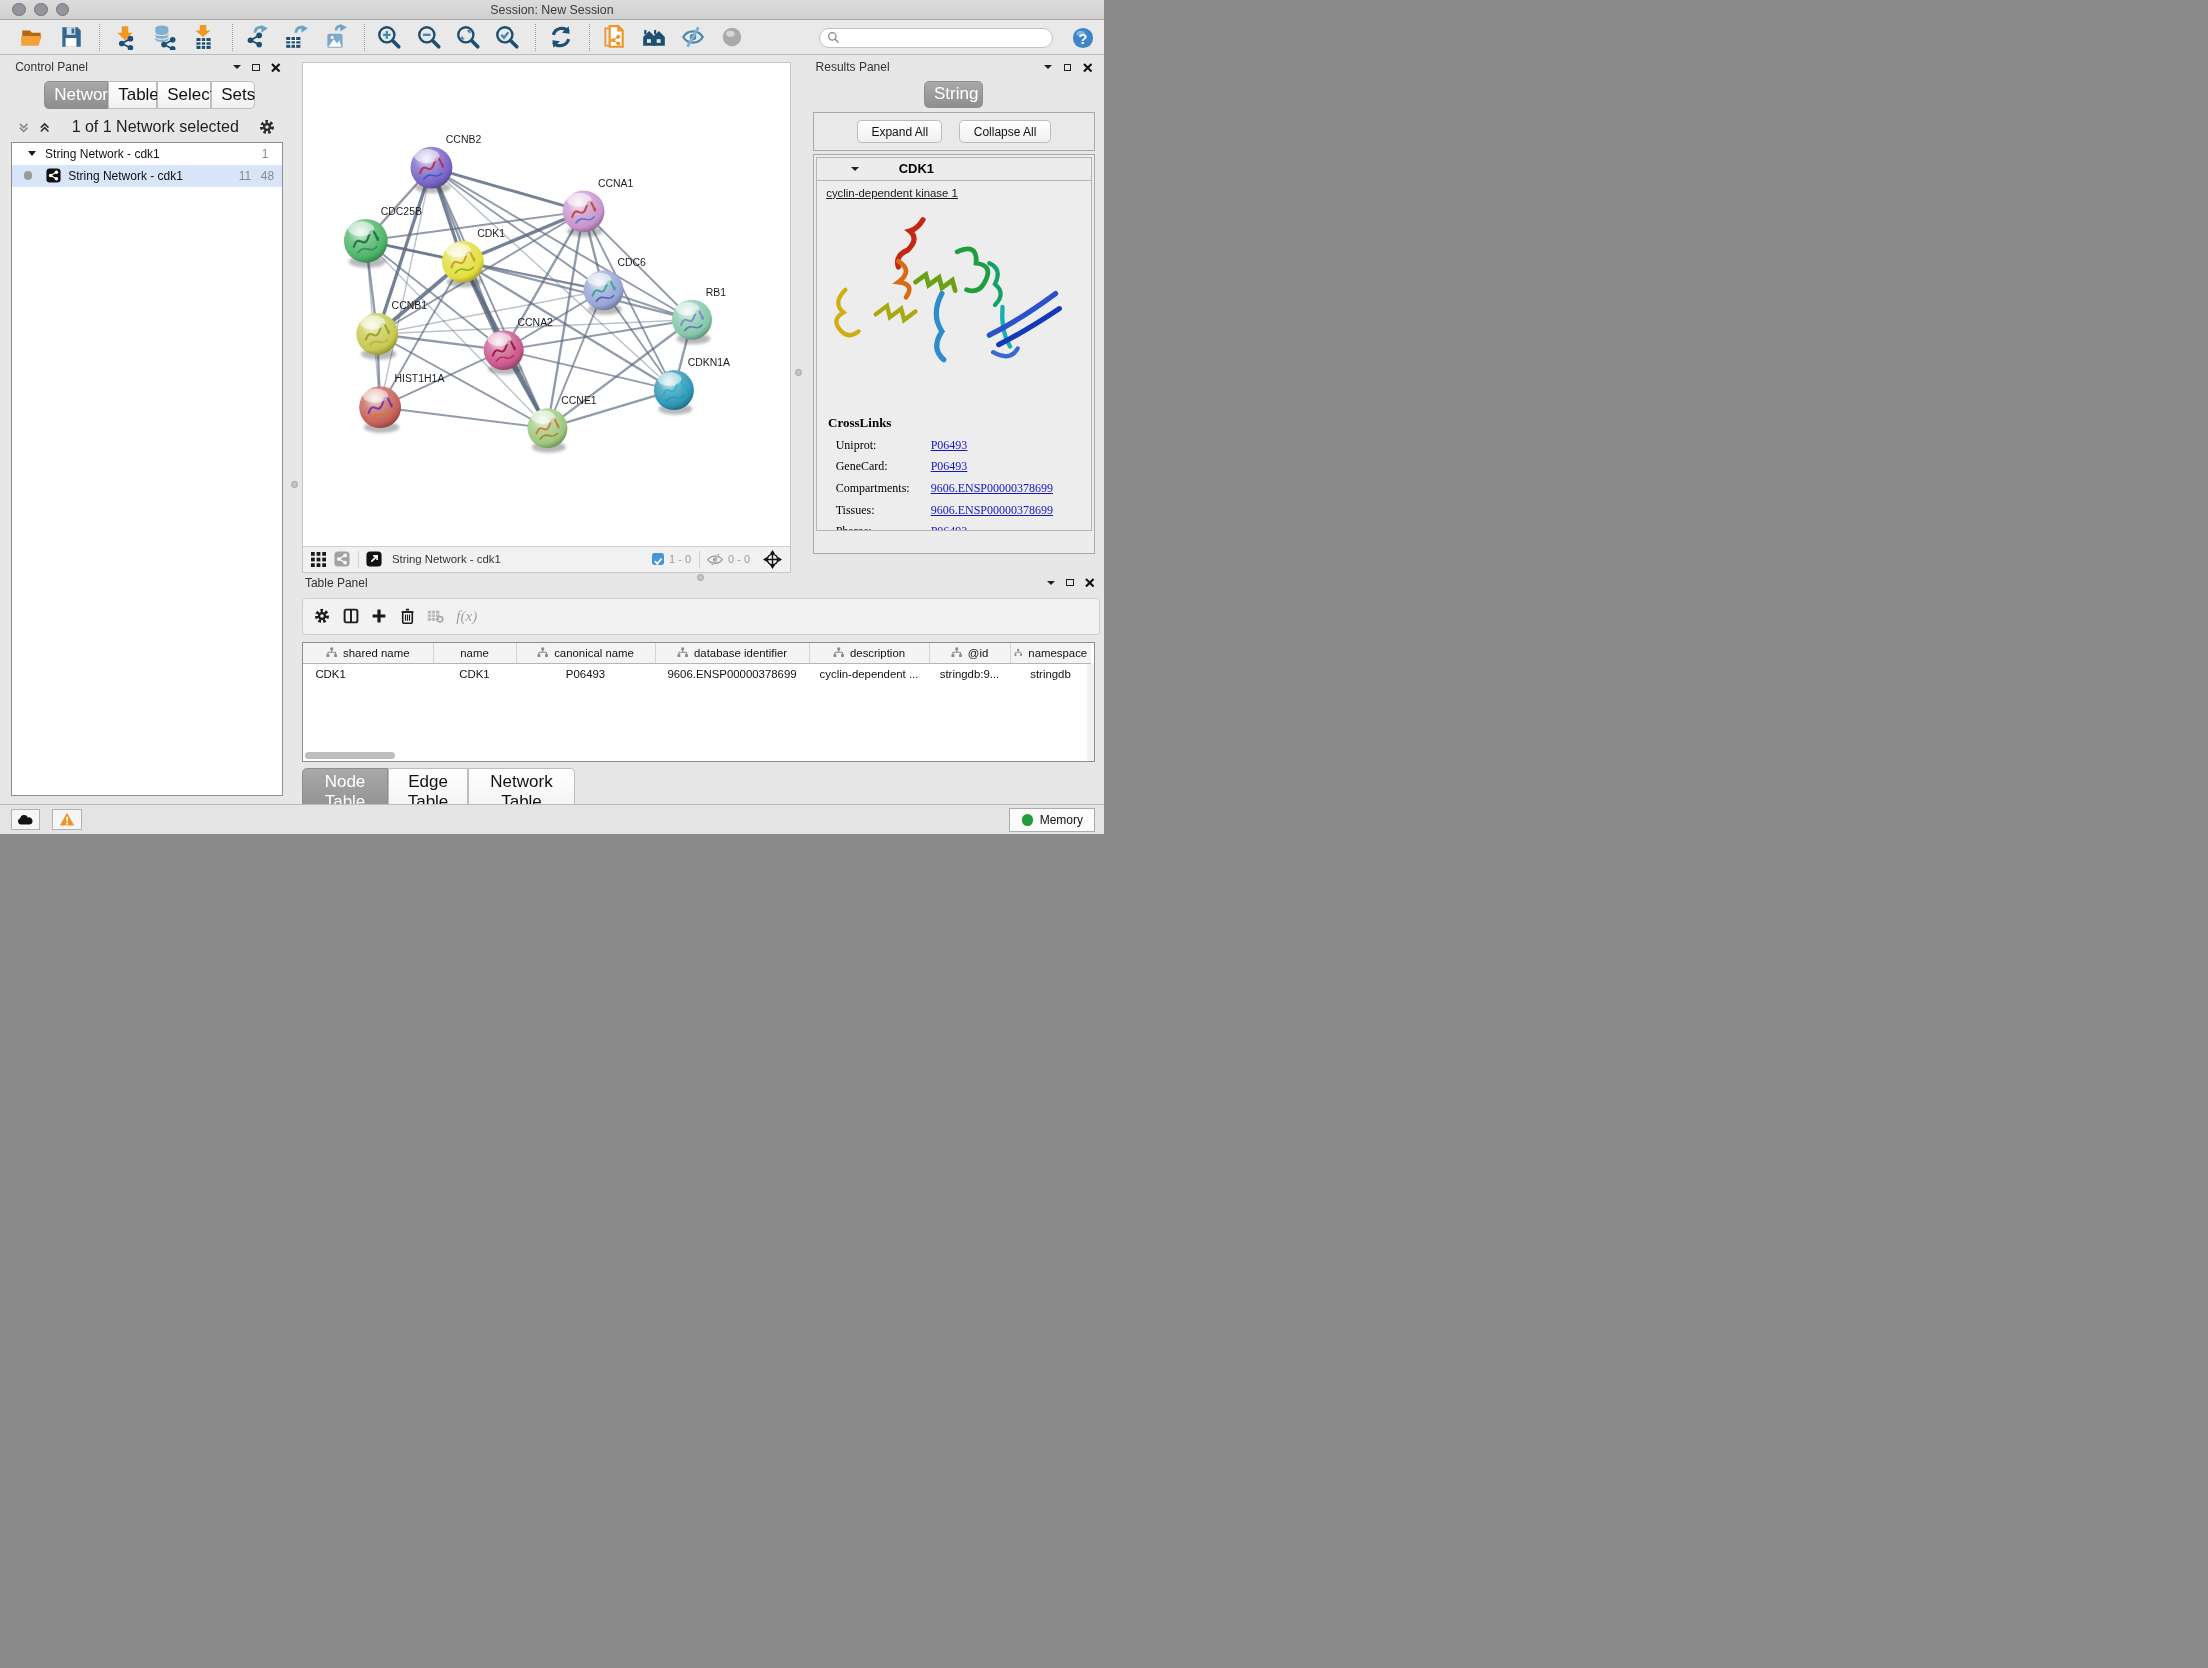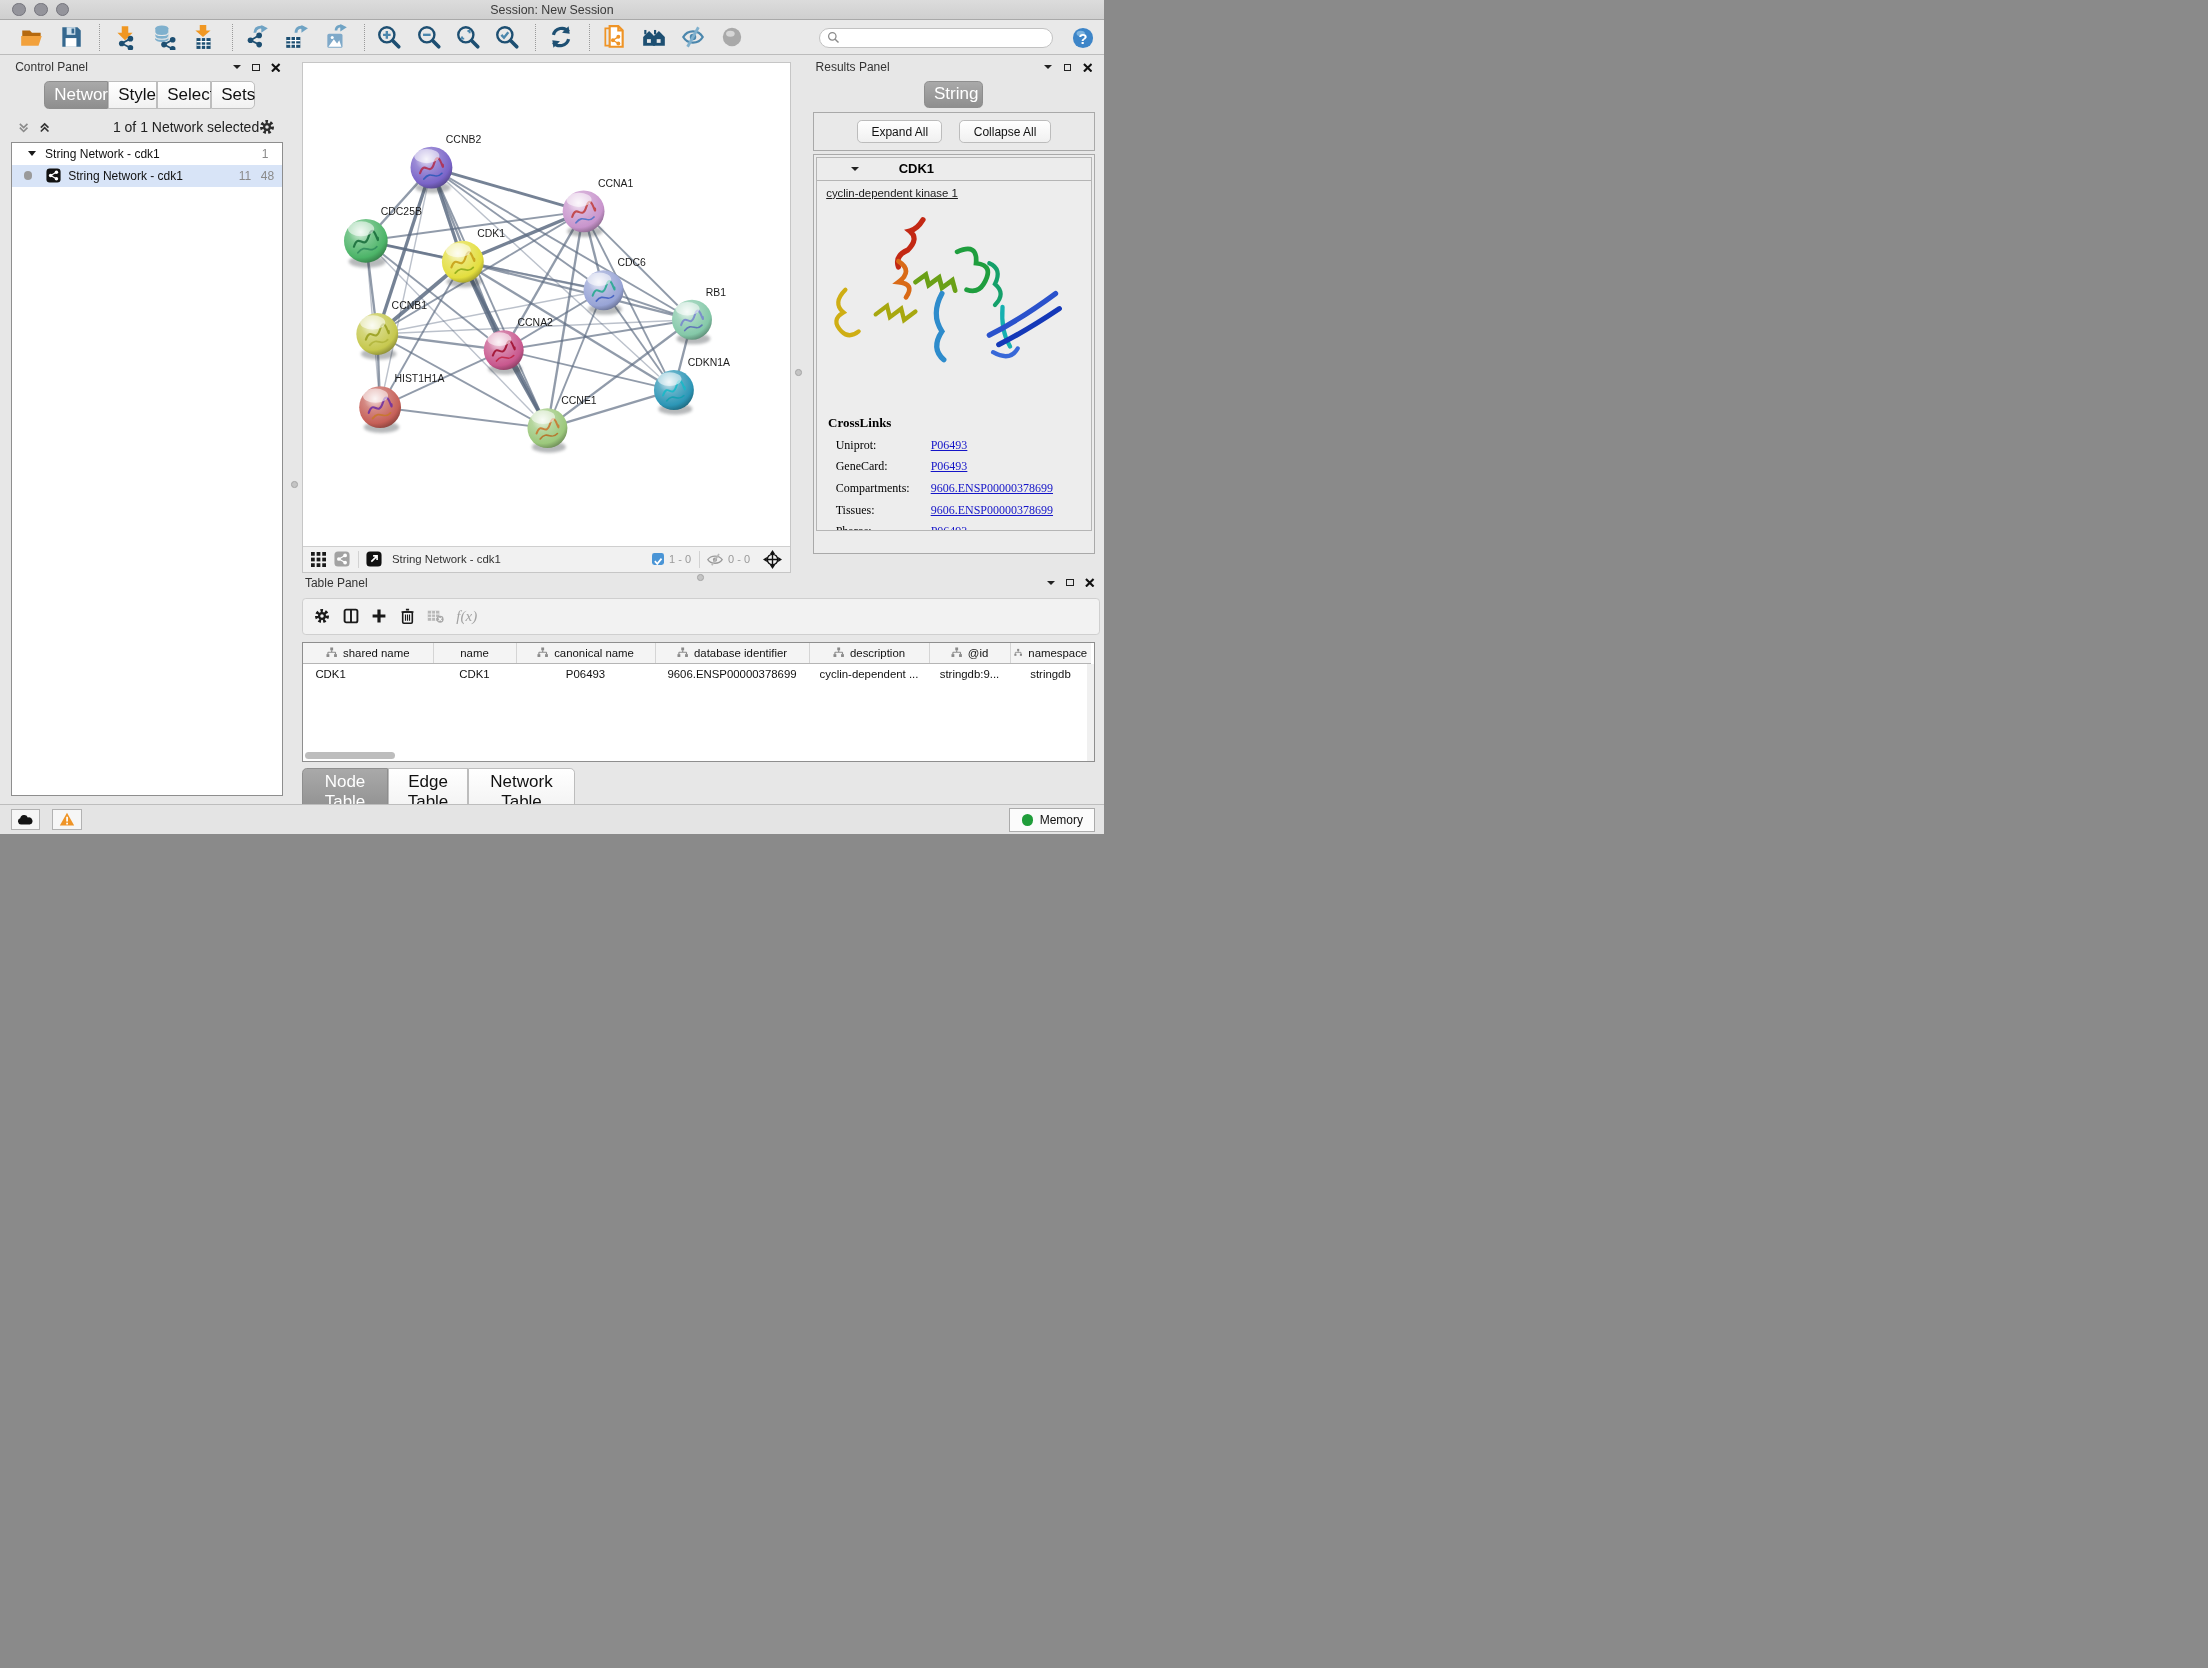--- a/index.html
+++ b/index.html
@@ -33,21 +33,21 @@
   .pill { display:inline-block; border:1px solid #bdbdbd; background:linear-gradient(#ffffff,#f1f1f1); color:#111; font-size:17px; text-align:center; padding:2.9px 9.5px; }
   .pill.active { background:linear-gradient(#a9a9a9,#8e8e8e); color:#fff; border-color:#8e8e8e; }
   .pillgroup { display:flex; }
   .pillgroup .pill:first-child { border-radius:4.8px 0 0 4.8px; }
   .pillgroup .pill:last-child { border-radius:0 4.8px 4.8px 0; }
 
   
   .control-panel { position:absolute; left:5.7px; top:3.8px; width:279px; bottom:7.6px; display:flex; flex-direction:column; }
   .cp-tabs { margin:5.7px auto 0 38px; }
   .cp-sub { display:flex; align-items:center; margin:8.6px 9.5px 0 11.4px; height:19px; }
-  .cp-sub .sub-label { font-size:14px; color:#222; flex:1; text-align:right; }
+  .cp-sub .sub-label { font-size:16px; color:#222; flex:1; text-align:center; }
   .tree-box { flex:1; margin:4.8px 1.9px 0 5.7px; background:#fff; border:1px solid #8e8e8e; overflow:hidden; }
   .tree-row { display:flex; align-items:center; height:22px; font-size:12px; color:#111; padding:0 7.6px; }
   .tree-row.selected { background:#d8e4f7; }
   .tree-count { color:#8a8a8a; font-size:12px; }
   .dot-ic { width:8.6px; height:8.6px; border-radius:50%; background:#9a9a9a; }
 
   
   .network-panel { position:absolute; left:302px; top:6.7px; width:489px; height:511px; background:#fff; border:1px solid #c6c6c6; }
   .netbar { position:absolute; left:0; right:0; bottom:0; height:26px; background:#f1f1f1; border-top:1px solid #cfcfcf; display:flex; align-items:center; padding:0 7.6px; }
   .netbar .nb-sep { width:1px; height:17px; background:#d2d2d2; margin:0 7.6px; }
@@ -255,21 +255,21 @@
         <span class="ph-controls">
           <span class="caret-down"></span>
           <span class="float-ic"></span>
           <svg width="9.5" height="9.5" viewBox="0 0 10 10">
               <path d="M1 1 L9 9 M9 1 L1 9" stroke="#111" stroke-width="2.2"></path>
             </svg>
         </span>
       </div>
       <div class="pillgroup cp-tabs">
         <span class="pill active" style="width:64px">Network</span>
-        <span class="pill" style="width:49px">Style</span>
+        <span class="pill" style="width:49px">Table</span>
         <span class="pill" style="width:54px">Select</span>
         <span class="pill" style="width:44px">Sets</span>
       </div>
       <div class="cp-sub">
         <svg width="13.3" height="13.3" viewBox="0 0 14 14">
             <path d="M3 3 l4 4 l4 -4 M3 7 l4 4 l4 -4" stroke="#8a8a8a" stroke-width="1.7" fill="none"></path>
           </svg>
         <svg width="13.3" height="13.3" viewBox="0 0 14 14" style="margin-left:7.6px">
             <path d="M3 11 l4 -4 l4 4 M3 7 l4 -4 l4 4" stroke="#333" stroke-width="1.7" fill="none"></path>
           </svg>

